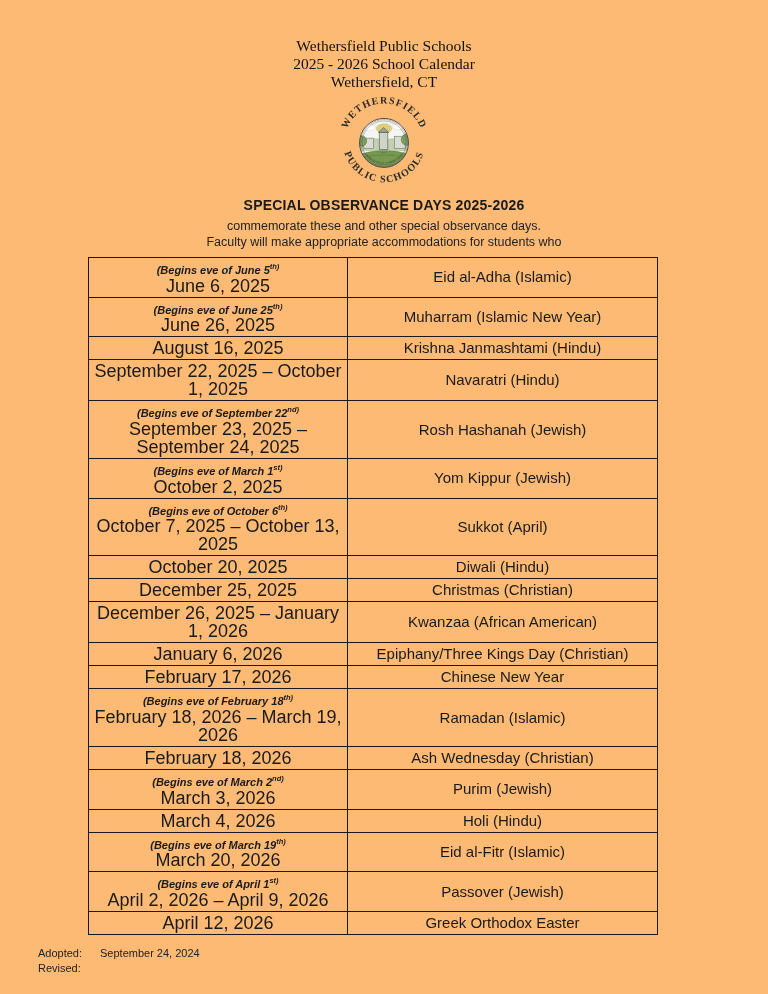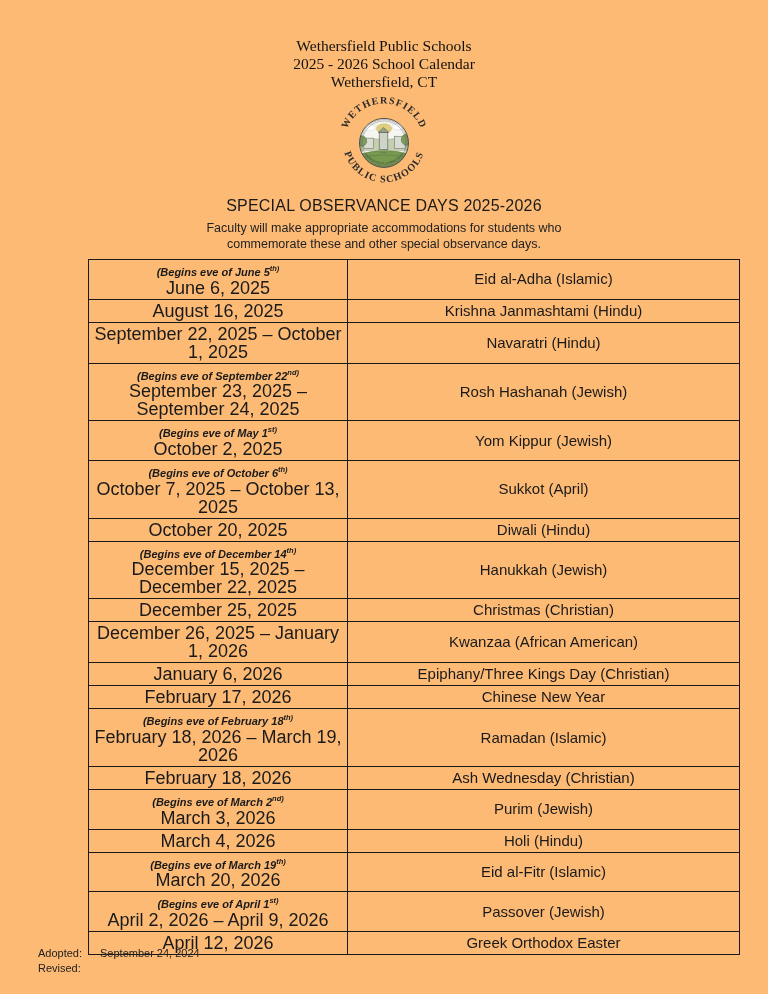--- a/index.html
+++ b/index.html
@@ -4,24 +4,24 @@
 <style>
   html,body{margin:0;padding:0;background:#ffffff;}
   body{width:768px;height:994px;font-family:"Liberation Sans",sans-serif;color:#1a1a1a;}
   .page{position:relative;width:768px;height:994px;background:#fdba74;overflow:hidden;}
 
   .header{padding-top:37px;text-align:center;font-family:"Liberation Serif",serif;
           font-size:15.5px;line-height:18px;color:#111;}
 
   .logo-wrap{display:flex;justify-content:center;margin-top:2px;}
 
-  .sec-title{text-align:center;font-weight:normal;font-size:16px;letter-spacing:.2px;margin-top:8px;}
+  .sec-title{text-align:center;font-weight:bold;font-size:14px;letter-spacing:.2px;margin-top:8px;}
   .sec-sub{text-align:center;font-size:12.5px;line-height:15.5px;margin-top:6px;color:#222;}
 
-  table.obs-table{border-collapse:collapse;table-layout:fixed;width:652px;margin:7px 0 0 88px;}
+  table.obs-table{border-collapse:collapse;table-layout:fixed;width:570px;margin:7px 0 0 88px;}
   table.obs-table td{border:1.5px solid #1a1a1a;text-align:center;padding:2px 4px;vertical-align:middle;}
   td.date-cell{width:250px;}
   .begins{font-weight:bold;font-style:italic;font-size:11px;line-height:14px;}
   .begins sup{font-size:7.5px;font-weight:bold;font-style:italic;}
   .date-line{font-size:18px;line-height:18px;}
   td.obs-cell{font-size:15px;line-height:18px;vertical-align:top;padding-top:3px;}
 
   .footer{position:absolute;left:38px;top:946px;font-size:11px;line-height:14.5px;color:#222;}
   .footer .row{display:flex;}
   .footer .lbl{min-width:62px;}
@@ -80,36 +80,45 @@
         <textPath href="#arcTop" startOffset="50%" text-anchor="middle">WETHERSFIELD</textPath>
       </text>
       <text class="seal-text" font-size="10.5" font-weight="bold" letter-spacing="1.2">
         <textPath href="#arcBottom" startOffset="50%" text-anchor="middle">PUBLIC SCHOOLS</textPath>
       </text>
     </svg>
   </div>
 
   <div class="sec-title">SPECIAL OBSERVANCE DAYS 2025-2026</div>
   <div class="sec-sub">
+    <div>commemorate these and other special observance days.</div>
     <div>Faculty will make appropriate accommodations for students who</div>
-    <div>commemorate these and other special observance days.</div>
   </div>
 
   <table class="obs-table">
     <tbody id="obs-tbody">
     <tr>
       <td class="date-cell">
         <div class="begins"><span class="bmain">(Begins eve of June 5</span><sup class="bsup">th)</sup></div>
         <div class="date-line">June 6, 2025</div>
       </td>
       <td class="obs-cell">
         <span>Eid al-Adha (Islamic)</span>
       </td>
     </tr>
 
+    <tr>
+      <td class="date-cell">
+        <div class="begins"><span class="bmain">(Begins eve of June 25</span><sup class="bsup">th)</sup></div>
+        <div class="date-line">June 26, 2025</div>
+      </td>
+      <td class="obs-cell">
+        <span>Muharram (Islamic New Year)</span>
+      </td>
+    </tr>
 
     <tr>
       <td class="date-cell">
 
         <div class="date-line">August 16, 2025</div>
       </td>
       <td class="obs-cell">
         <span>Krishna Janmashtami (Hindu)</span>
       </td>
     </tr>
@@ -129,21 +138,21 @@
         <div class="begins"><span class="bmain">(Begins eve of September 22</span><sup class="bsup">nd)</sup></div>
         <div class="date-line">September 23, 2025 – September 24, 2025</div>
       </td>
       <td class="obs-cell">
         <span>Rosh Hashanah (Jewish)</span>
       </td>
     </tr>
 
     <tr>
       <td class="date-cell">
-        <div class="begins"><span class="bmain">(Begins eve of May 1</span><sup class="bsup">st)</sup></div>
+        <div class="begins"><span class="bmain">(Begins eve of March 1</span><sup class="bsup">st)</sup></div>
         <div class="date-line">October 2, 2025</div>
       </td>
       <td class="obs-cell">
         <span>Yom Kippur (Jewish)</span>
       </td>
     </tr>
 
     <tr>
       <td class="date-cell">
         <div class="begins"><span class="bmain">(Begins eve of October 6</span><sup class="bsup">th)</sup></div>
@@ -157,29 +166,20 @@
     <tr>
       <td class="date-cell">
 
         <div class="date-line">October 20, 2025</div>
       </td>
       <td class="obs-cell">
         <span>Diwali (Hindu)</span>
       </td>
     </tr>
 
-    <tr>
-      <td class="date-cell">
-        <div class="begins"><span class="bmain">(Begins eve of December 14</span><sup class="bsup">th)</sup></div>
-        <div class="date-line">December 15, 2025 – December 22, 2025</div>
-      </td>
-      <td class="obs-cell">
-        <span>Hanukkah (Jewish)</span>
-      </td>
-    </tr>
 
     <tr>
       <td class="date-cell">
 
         <div class="date-line">December 25, 2025</div>
       </td>
       <td class="obs-cell">
         <span>Christmas (Christian)</span>
       </td>
     </tr>

